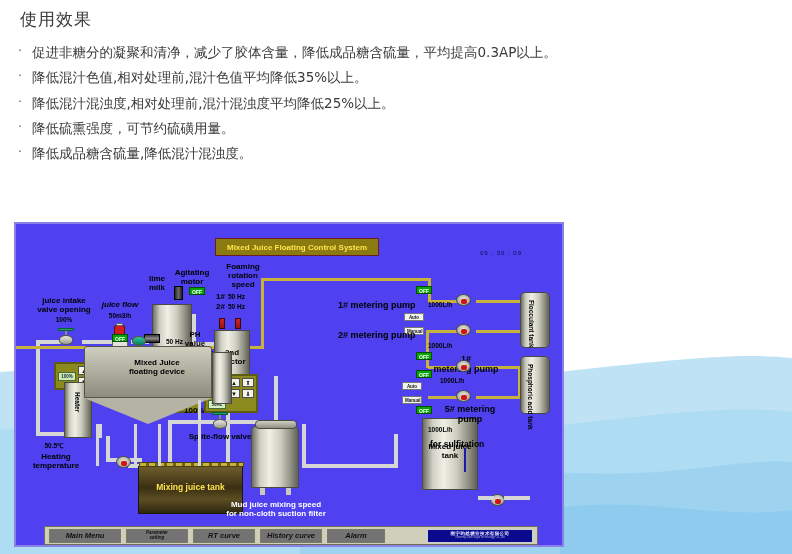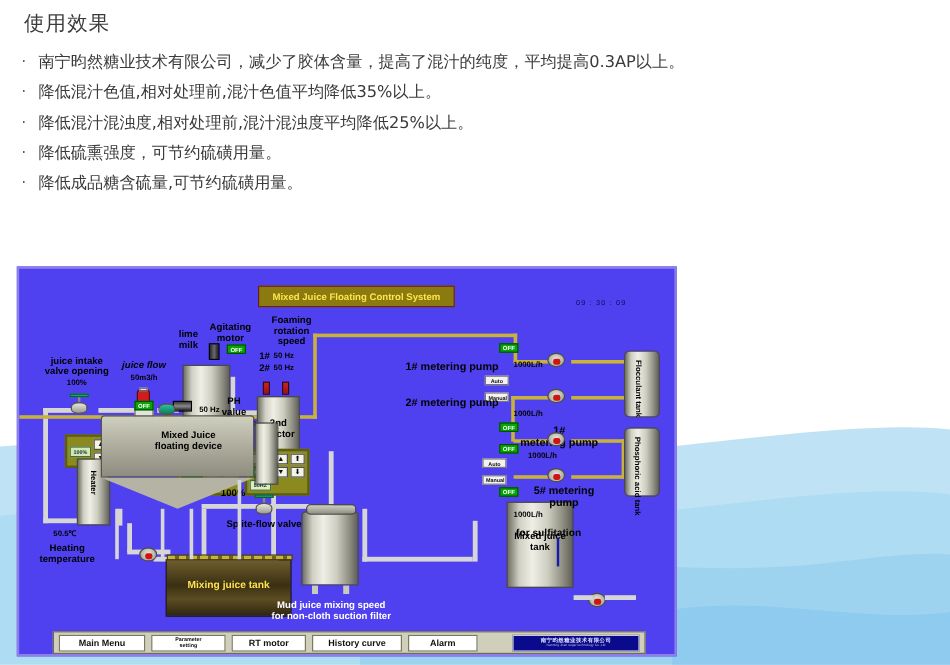--- a/index.html
+++ b/index.html
@@ -146,24 +146,24 @@
     background:repeating-linear-gradient(to right,#c8b23c 0 6px,#6f6315 6px 9px);border:1px solid #4a420e;box-sizing:border-box;}
   #mixing-lbl{position:absolute;left:122px;top:258px;width:105px;text-align:center;color:#ffe44d;font-weight:bold;font-size:8.5px;}
 
   
   #btnbar{
     position:absolute;left:28px;top:302px;width:494px;height:19px;
     background:#cfcfbc;border:1px solid #6d6d55;box-sizing:border-box;
     display:flex;align-items:center;gap:5px;padding:0 4px;
   }
   .hbtn{
-    background:#ffffff;border:1px solid #7a7a60;box-sizing:border-box;
+    background:#737373;border:1px solid #7a7a60;box-sizing:border-box;
     height:14px;display:flex;align-items:center;justify-content:center;
     font-size:7.5px;font-weight:bold;color:#101010;padding:0 5px;
-    text-align:center;line-height:1.05;
+    text-align:center;line-height:1.05;font-style:italic;
   }
   .hbtn.two{font-size:4.5px;}
   #logo-box{
     margin-left:auto;width:106px;height:14px;background:#0a0a8c;
     border:1px solid #ccc;box-sizing:border-box;
     display:flex;flex-direction:column;align-items:center;justify-content:center;
   }
   #logo-cn{color:#e8e8ff;font-size:4.5px;font-weight:bold;letter-spacing:.4px;line-height:1;}
   #logo-en{color:#b9b9e8;font-size:2.8px;line-height:1.2;}
 
@@ -181,37 +181,37 @@
   <path d="M0,430 C170,410 330,452 520,430 C640,416 730,404 792,412 L792,554 L0,554 Z" fill="#aedcf3"></path>
   <path d="M300,470 C420,452 560,486 700,468 C740,463 770,460 792,462 L792,554 L300,554 Z" fill="#9ed3f0"></path>
   <path d="M560,508 C640,496 720,520 792,510 L792,554 L560,554 Z" fill="#8ecbee"></path>
 </svg>
 
 <div id="slide-title">使用效果</div>
 
 <div id="bullets">
   <div class="bullet">
     <span class="dot">·</span>
-    <span class="txt">南宁昀然糖业技术有限公司，减少了胶体含量，提高了混汁的纯度，平均提高0.3AP以上。</span>
+    <span class="txt">促进非糖分的凝聚和清净，减少了胶体含量，降低成品糖含硫量，平均提高0.3AP以上。</span>
   </div>
   <div class="bullet">
     <span class="dot">·</span>
     <span class="txt">降低混汁色值,相对处理前,混汁色值平均降低35%以上。</span>
   </div>
   <div class="bullet">
     <span class="dot">·</span>
     <span class="txt">降低混汁混浊度,相对处理前,混汁混浊度平均降低25%以上。</span>
   </div>
   <div class="bullet">
     <span class="dot">·</span>
     <span class="txt">降低硫熏强度，可节约硫磺用量。</span>
   </div>
   <div class="bullet">
     <span class="dot">·</span>
-    <span class="txt">降低成品糖含硫量,可节约硫磺用量。</span>
+    <span class="txt">降低成品糖含硫量,降低混汁混浊度。</span>
   </div>
 </div>
 
 <div id="hmi">
 
   <div id="hmi-banner">Mixed Juice Floating Control System</div>
   <div id="hmi-clock">09 : 30 : 09</div>
 
   <div class="pipe" style="left:20px;top:116px;width:4px;height:96px;"></div>
   <div class="pipe" style="left:20px;top:116px;width:30px;height:4px;"></div>
@@ -417,22 +417,22 @@
   <div class="lbl" style="left:414px;top:216px;font-size:8.5px;">for sulfitation</div>
   <div class="vessel" style="left:504px;top:132px;width:30px;height:58px;border-radius:5px;"></div>
   <div class="vert-lbl" style="left:511px;top:140px;">Phosphoric
 acid tank</div>
   <div class="pipe" style="left:448px;top:224px;width:2px;height:24px;background:#1a1aa8;"></div>
 
   <div id="btnbar">
     <div class="hbtn" style="width:72px;">Main Menu</div>
     <div class="hbtn two" style="width:62px;white-space:pre;">Parameter
 setting</div>
-    <div class="hbtn" style="width:62px;">RT motor</div>
-    <div class="hbtn" style="width:75px;text-align:center;">History curve</div>
+    <div class="hbtn" style="width:62px;">RT curve</div>
+    <div class="hbtn" style="width:62px;text-align:center;">History curve</div>
     <div class="hbtn" style="width:58px;">Alarm</div>
     <div id="logo-box">
       <div id="logo-cn">南宁昀然糖业技术有限公司</div>
       <div id="logo-en">Nanning Jiran sugar technology Co.,Ltd</div>
     </div>
   </div>
 </div>
 
 <div id="caption">
 </div>

